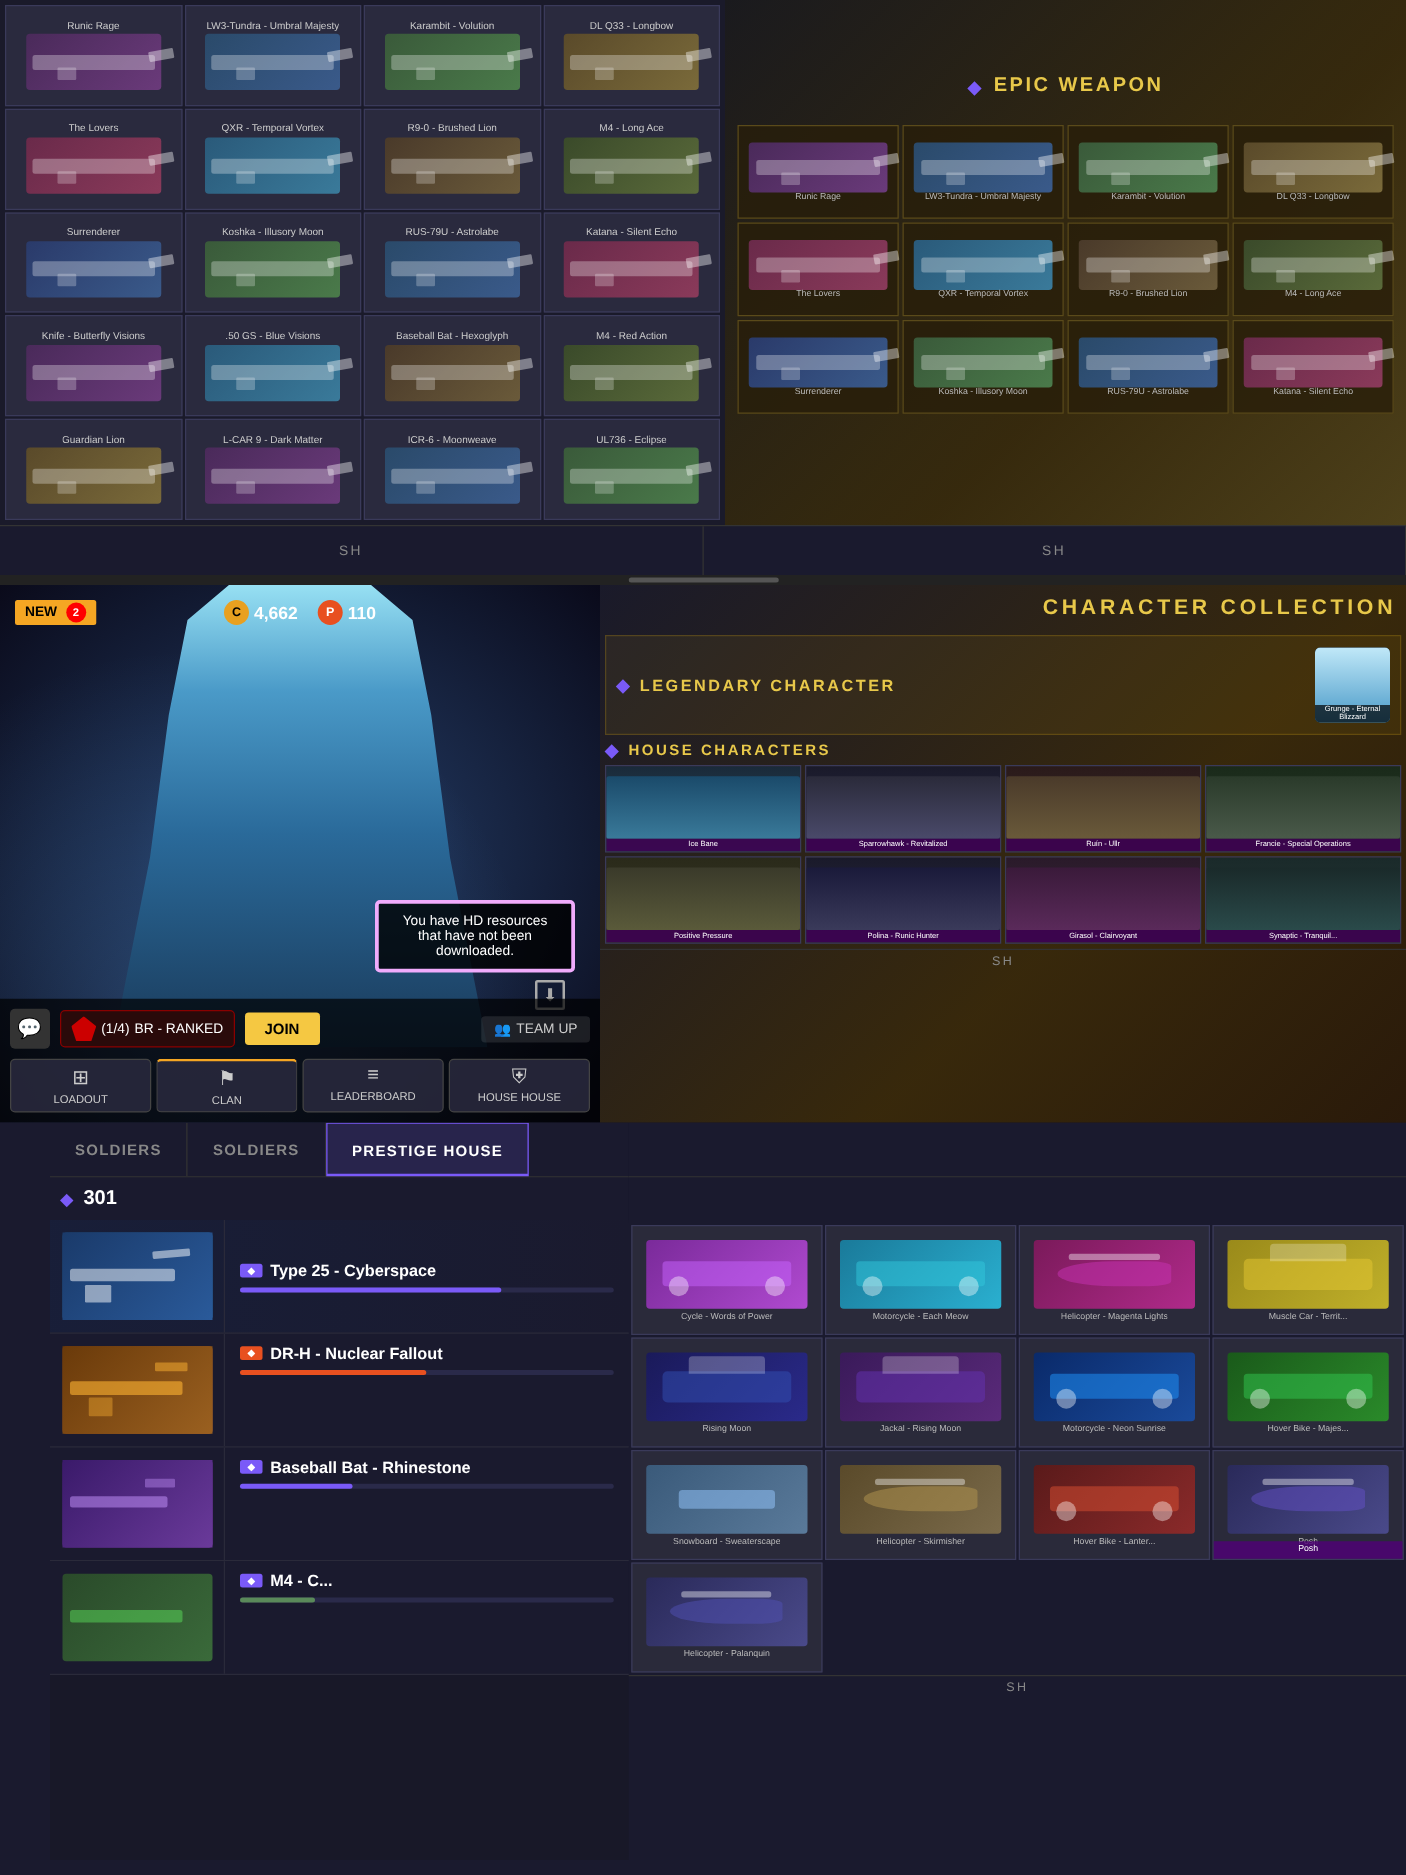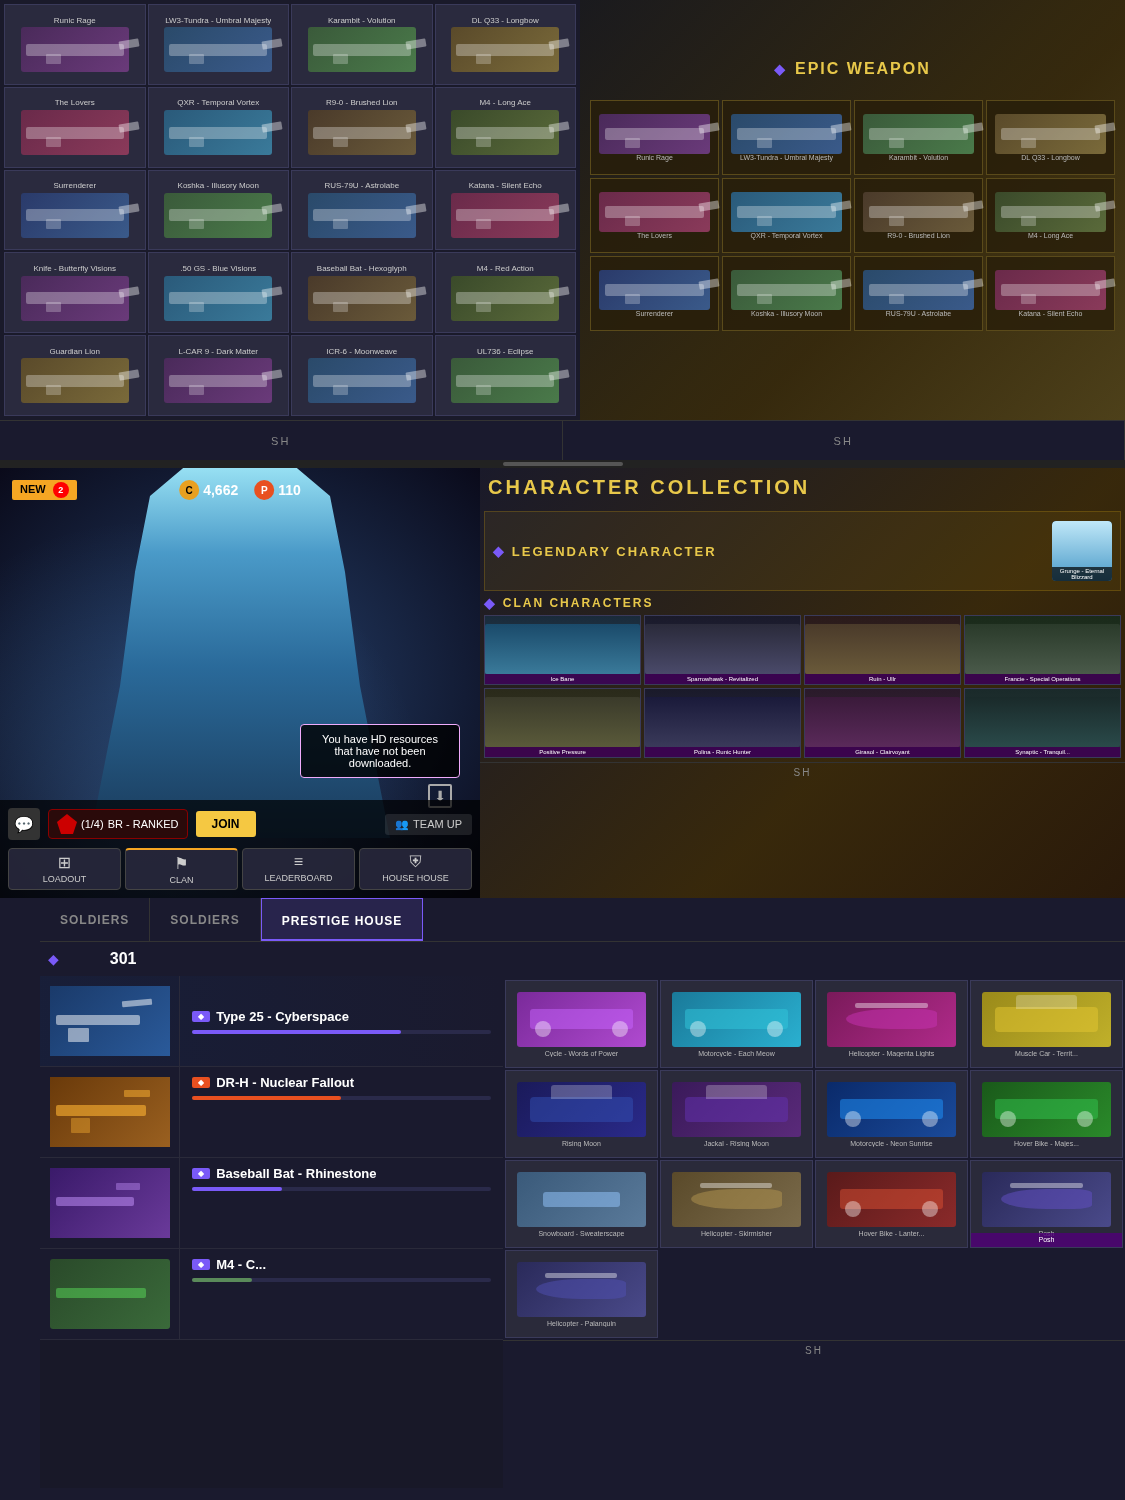--- a/index.html
+++ b/index.html
@@ -296,21 +296,21 @@
     }
 
     .currency-icon.gold { background: #e8a020; color: #000; }
     .currency-icon.cod { background: #e85020; color: #fff; }
 
     .hd-tooltip {
       position: absolute;
       bottom: 120px;
       right: 20px;
       background: rgba(0,0,0,0.8);
-      border: 1px solid #f0abfc;
+      border: 3px solid #f0abfc;
       color: #fff;
       font-size: 11px;
       padding: 8px 12px;
       border-radius: 4px;
       text-align: center;
       max-width: 160px;
       z-index: 10;
     }
 
     .download-icon {
@@ -433,23 +433,23 @@
     
     .char-collection {
       width: 645px;
       height: 430px;
       background: linear-gradient(135deg, #1a1a2a, #2a1a0a);
       position: relative;
       overflow: hidden;
     }
 
     .collection-header {
-      text-align: left;
+      text-align: right;
       padding: 8px;
-      font-size: 20px;
+      font-size: 17px;
       font-weight: bold;
       letter-spacing: 3px;
       color: #e8c84a;
       text-transform: uppercase;
     }
 
     .legendary-section {
       background: rgba(180,140,20,0.1);
       border: 1px solid rgba(180,140,20,0.3);
       margin: 4px;
@@ -602,21 +602,20 @@
 
     .prestige-diamond {
       color: #7a5af8;
       font-size: 14px;
     }
 
     .prestige-num {
       color: #fff;
       font-size: 16px;
       font-weight: bold;
-      margin-left: 43px;
     }
 
     .weapon-item-row {
       display: flex;
       height: 100px;
       border-bottom: 1px solid #2a2a3a;
       align-items: center;
     }
 
     .weapon-item-thumb {
@@ -1316,21 +1315,21 @@
           <div class="char-avatar ice">
             <div style="width:100%;height:100%;background:linear-gradient(180deg,#c0e8f8,#4a9ac8);border-radius:4px;"></div>
             <div class="char-avatar-label">Grunge - Eternal Blizzard</div>
           </div>
         </div>
       </div>
 
       <div class="epic-chars-section">
         <div class="epic-chars-title">
           <span class="diamond-icon">◆</span>
-          <span>CLAN CHARACTERS</span>
+          <span>HOUSE CHARACTERS</span>
         </div>
         <div class="chars-grid">
           <div class="char-card ice-bane">
             <div style="width:100%;height:50px;background:linear-gradient(180deg,#1a4a6a,#3a7a9a);border-radius:2px;"></div>
             <div class="char-card-label">Ice Bane</div>
           </div>
           <div class="char-card sparrow">
             <div style="width:100%;height:50px;background:linear-gradient(180deg,#2a2a3a,#4a4a6a);border-radius:2px;"></div>
             <div class="char-card-label">Sparrowhawk - Revitalized</div>
           </div>

